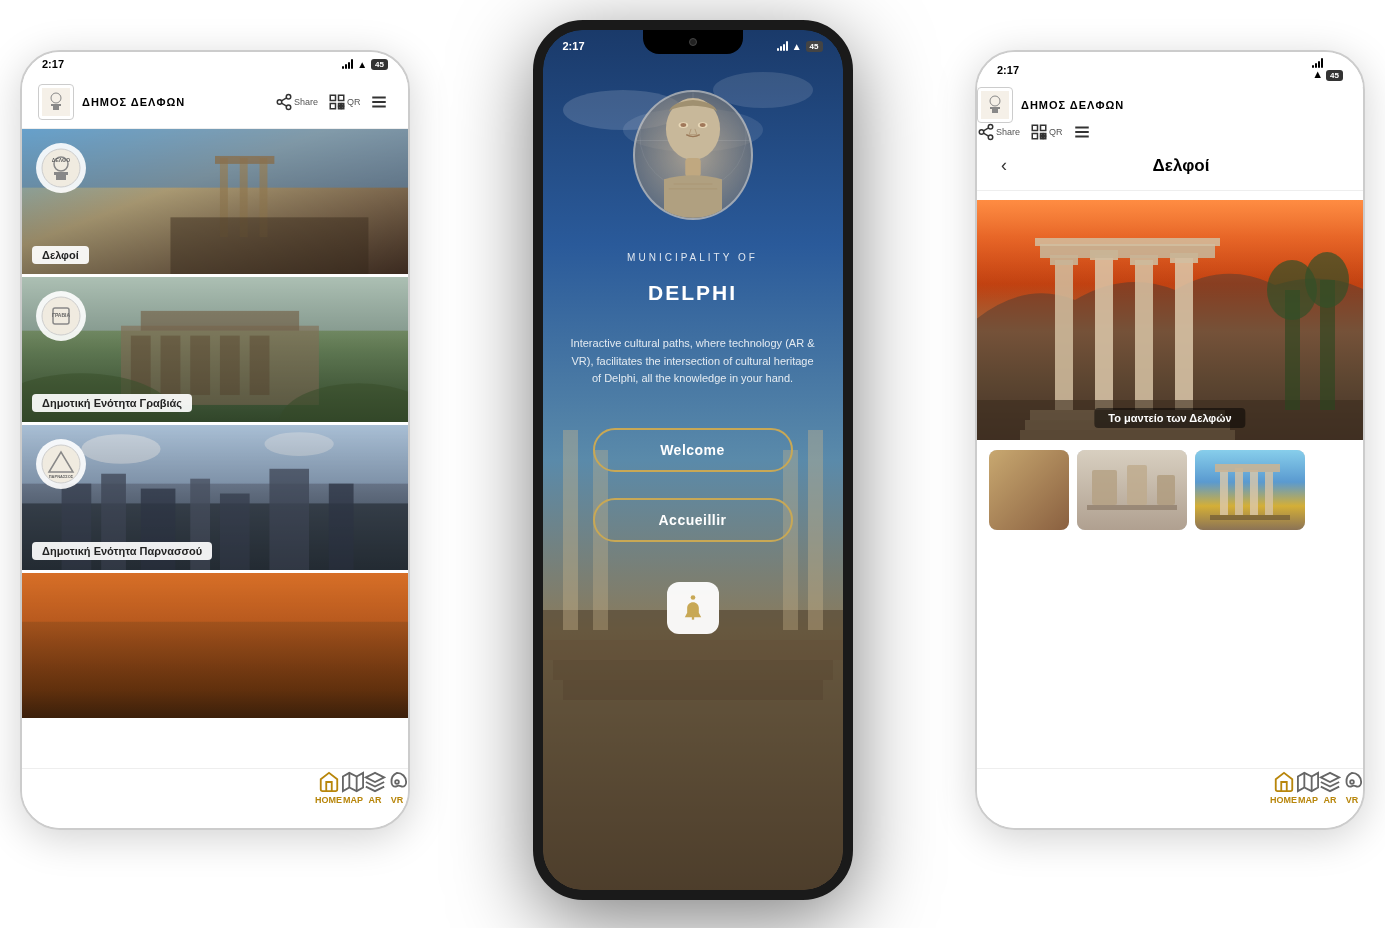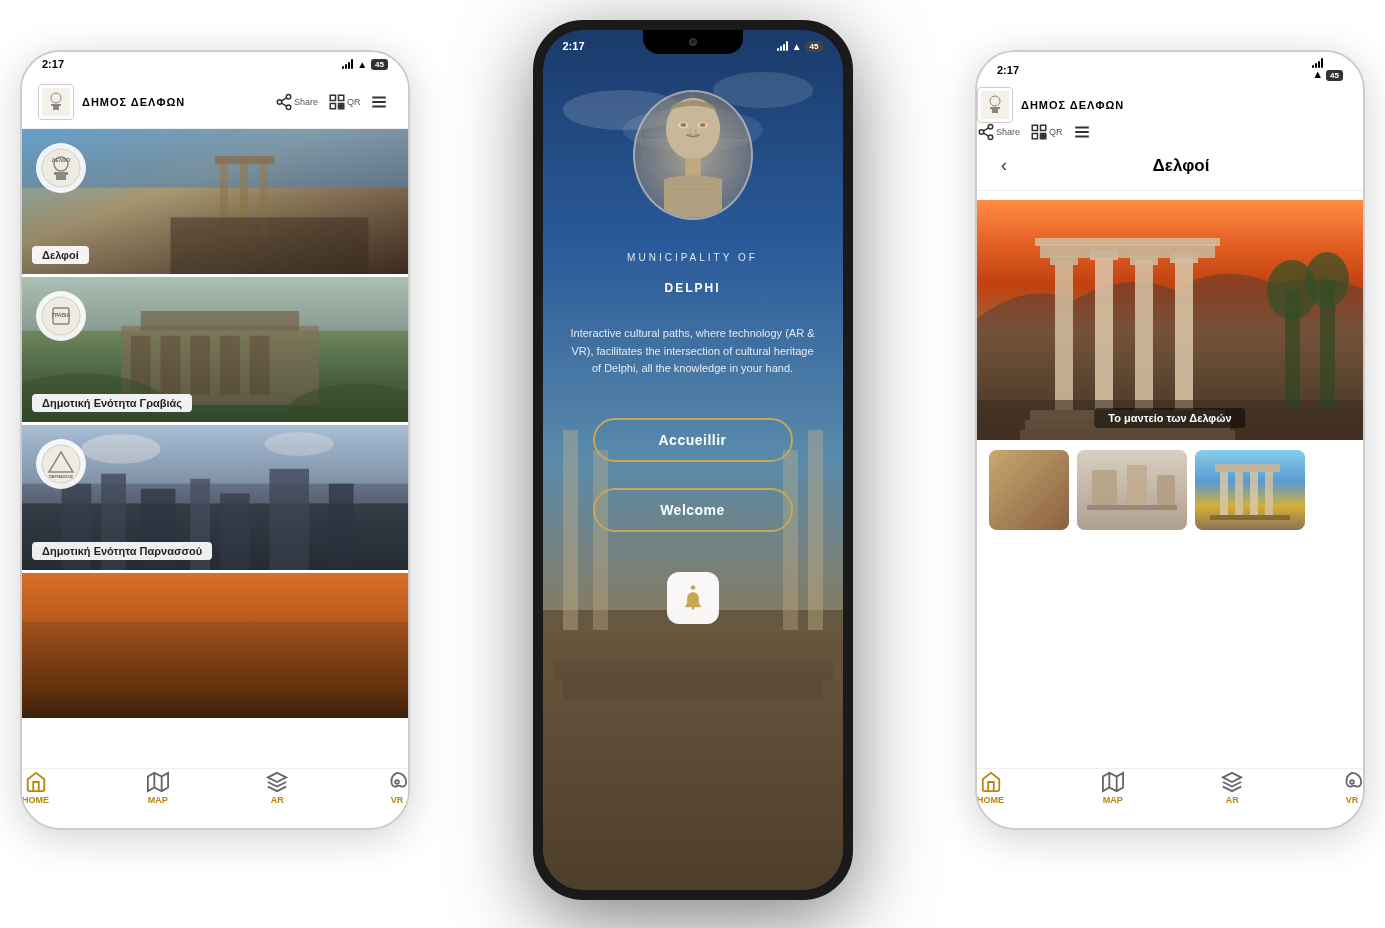--- a/index.html
+++ b/index.html
@@ -168,21 +168,21 @@
 
     .bottom-nav {
       position: absolute;
       bottom: 0;
       left: 0;
       right: 0;
       height: 60px;
       background: #fff;
       border-top: 1px solid #eee;
       display: flex;
-      justify-content: space-between;
+      justify-content: flex-end;
       align-items: center;
       padding-bottom: 22px;
     }
 
     .nav-item {
       display: flex;
       flex-direction: column;
       align-items: center;
       gap: 2px;
       cursor: pointer;
@@ -308,21 +308,21 @@
 
     .center-title-small {
       font-size: 10px;
       letter-spacing: 3px;
       color: rgba(255,255,255,0.85);
       text-transform: uppercase;
       margin-bottom: 2px;
     }
 
     .center-title-large {
-      font-size: 12px;
+      font-size: 21px;
       font-weight: 900;
       letter-spacing: 2px;
       color: #ffffff;
       text-transform: uppercase;
       margin-bottom: 14px;
     }
 
     .center-description {
       font-size: 11px;
       color: rgba(255,255,255,0.85);
@@ -792,22 +792,22 @@
             <line x1="40" y1="95" x2="80" y2="95" stroke="rgba(150,120,80,0.5)" stroke-width="0.5"></line>
             <line x1="35" y1="100" x2="85" y2="100" stroke="rgba(150,120,80,0.5)" stroke-width="0.5"></line>
           </svg>
         </div>
 
         <span class="center-title-small">MUNICIPALITY OF</span>
         <span class="center-title-large">DELPHI</span>
 
         <p class="center-description">Interactive cultural paths, where technology (AR &amp; VR), facilitates the intersection of cultural heritage of Delphi, all the knowledge in your hand.</p>
 
+        <div class="welcome-btn outline">Welcome</div>
         <div class="welcome-btn outline">Accueillir</div>
-        <div class="welcome-btn outline">Welcome</div>
 
         <div class="accessibility-btn">
           <svg width="28" height="28" viewBox="0 0 24 24" fill="#c8a855">
             <circle cx="12" cy="3" r="2"></circle>
             <path d="M12 7c-2.8 0-5 2.2-5 5v4l-2 4h14l-2-4v-4c0-2.8-2.2-5-5-5z"></path>
             <line x1="12" y1="22" x2="12" y2="12" stroke="#c8a855" stroke-width="2"></line>
             <line x1="8" y1="15" x2="16" y2="15" stroke="#c8a855" stroke-width="2"></line>
           </svg>
         </div>
       </div>

